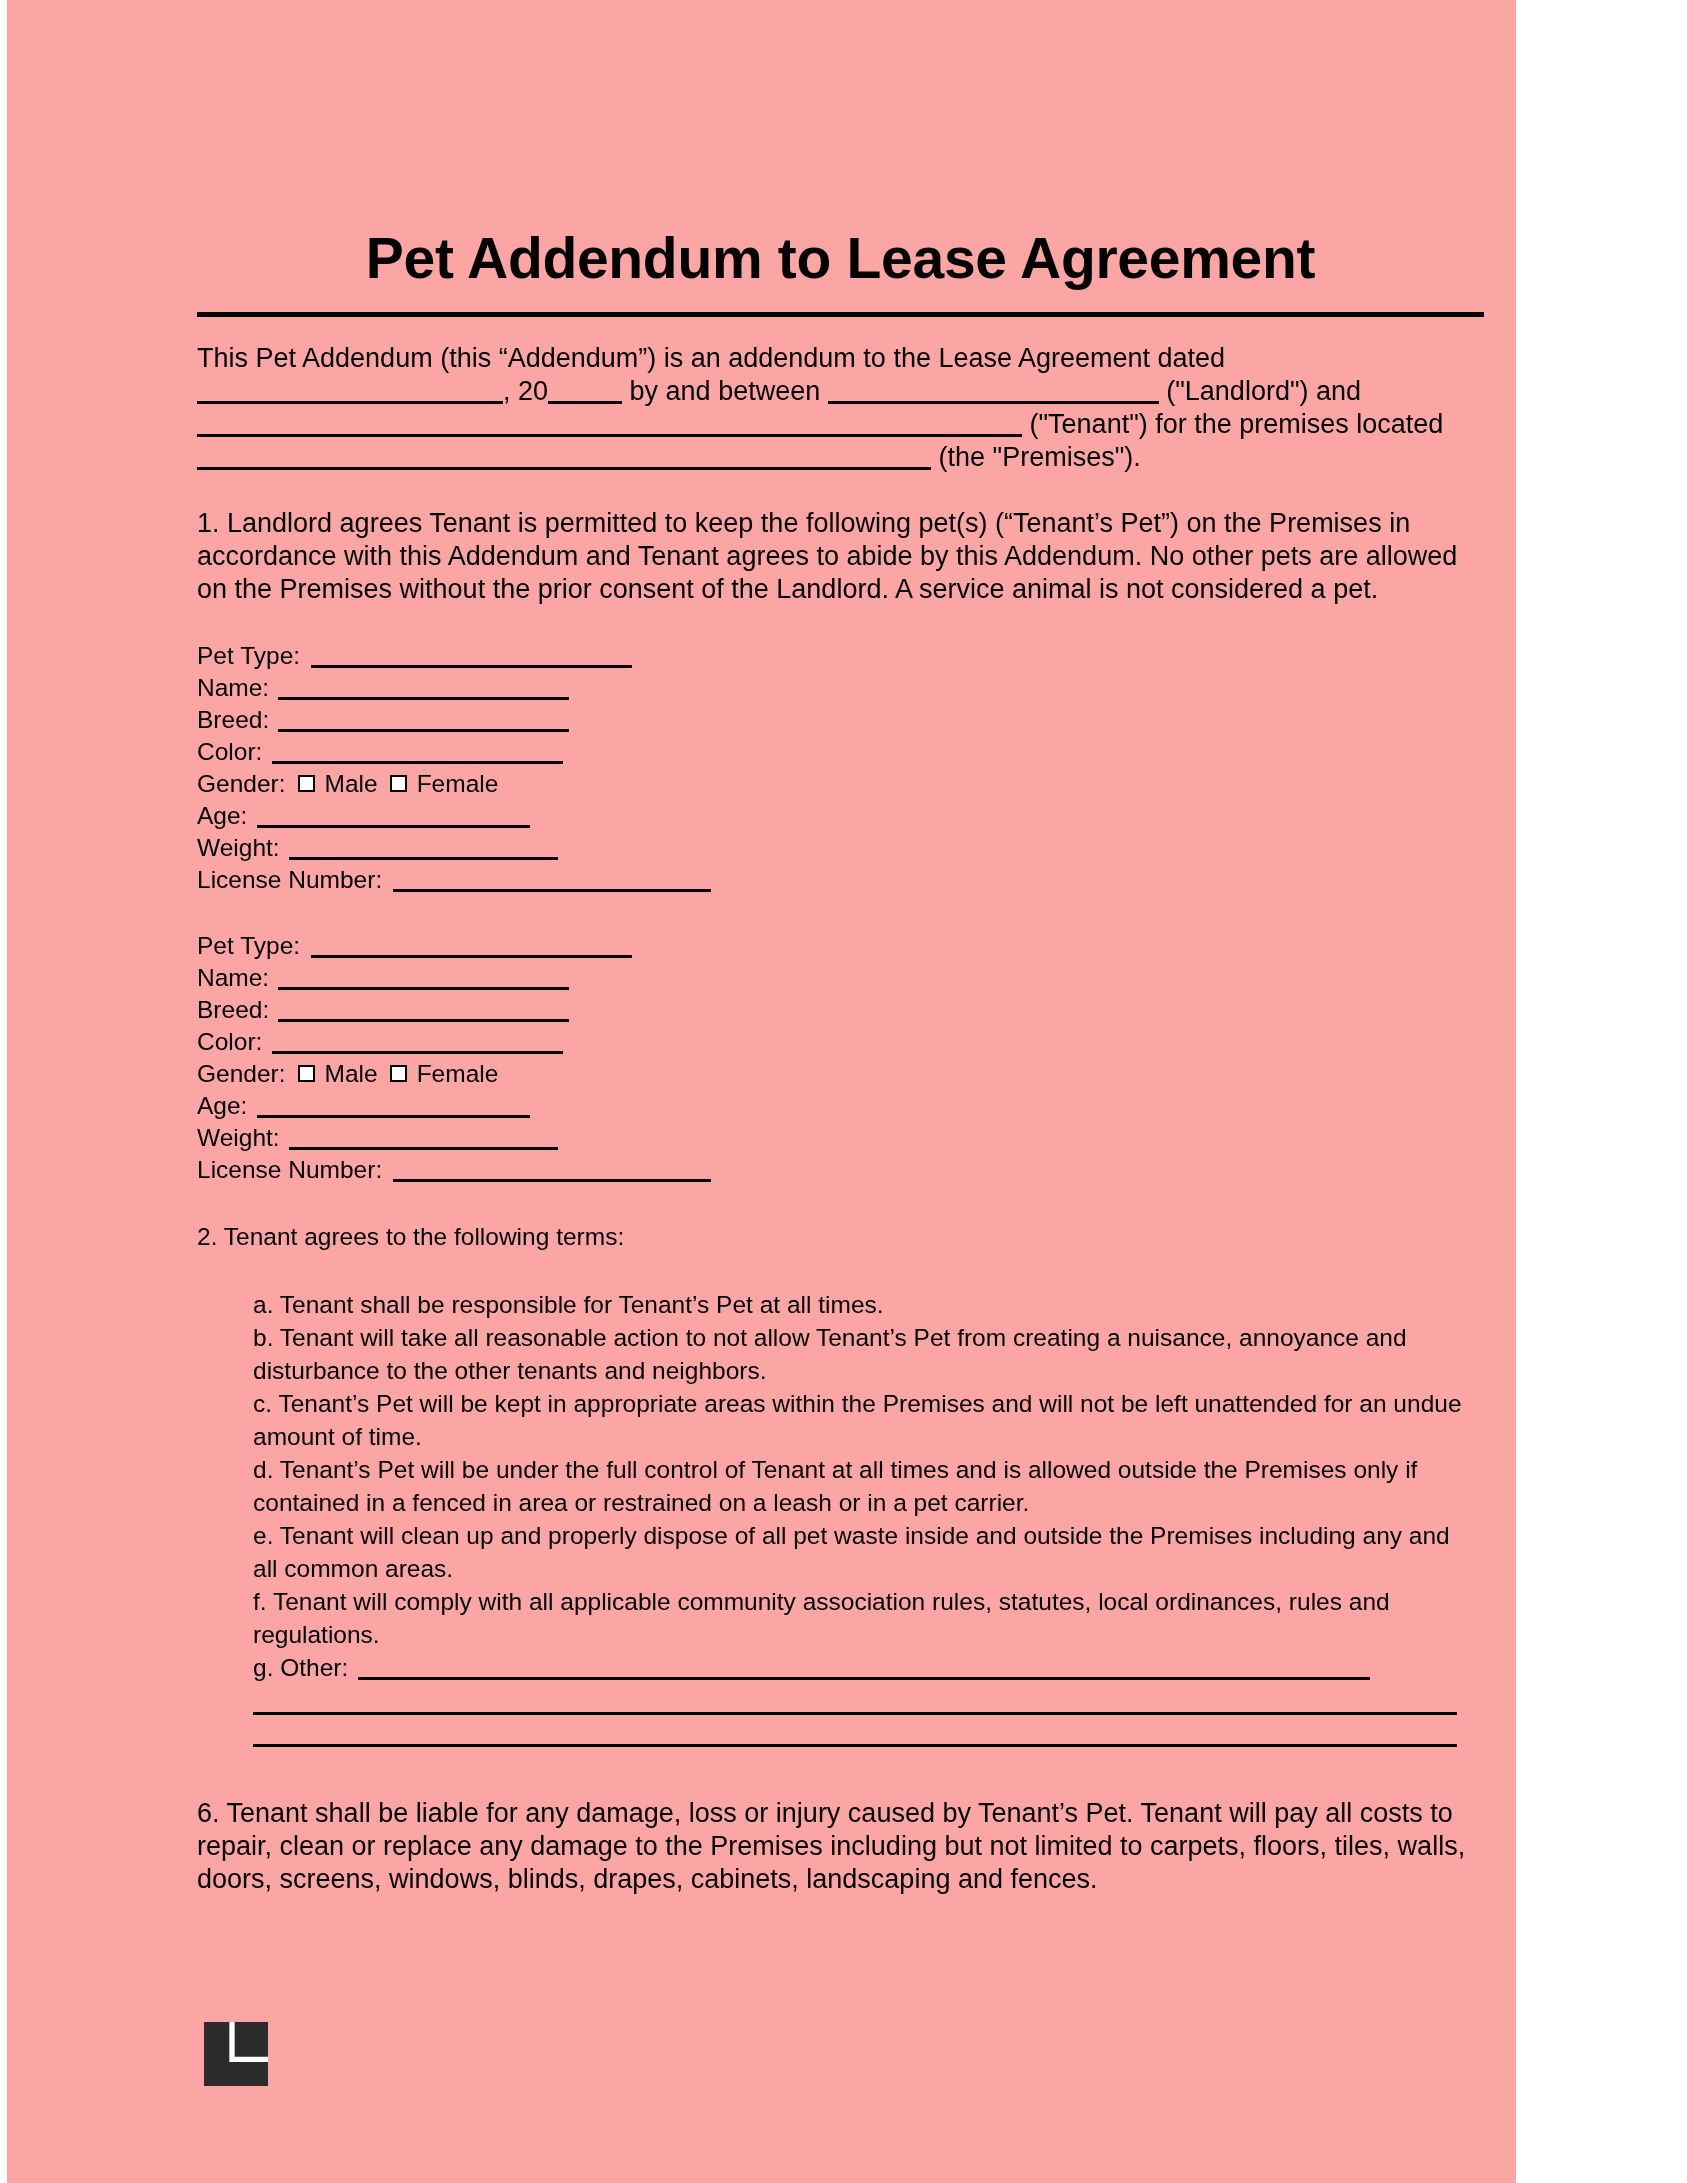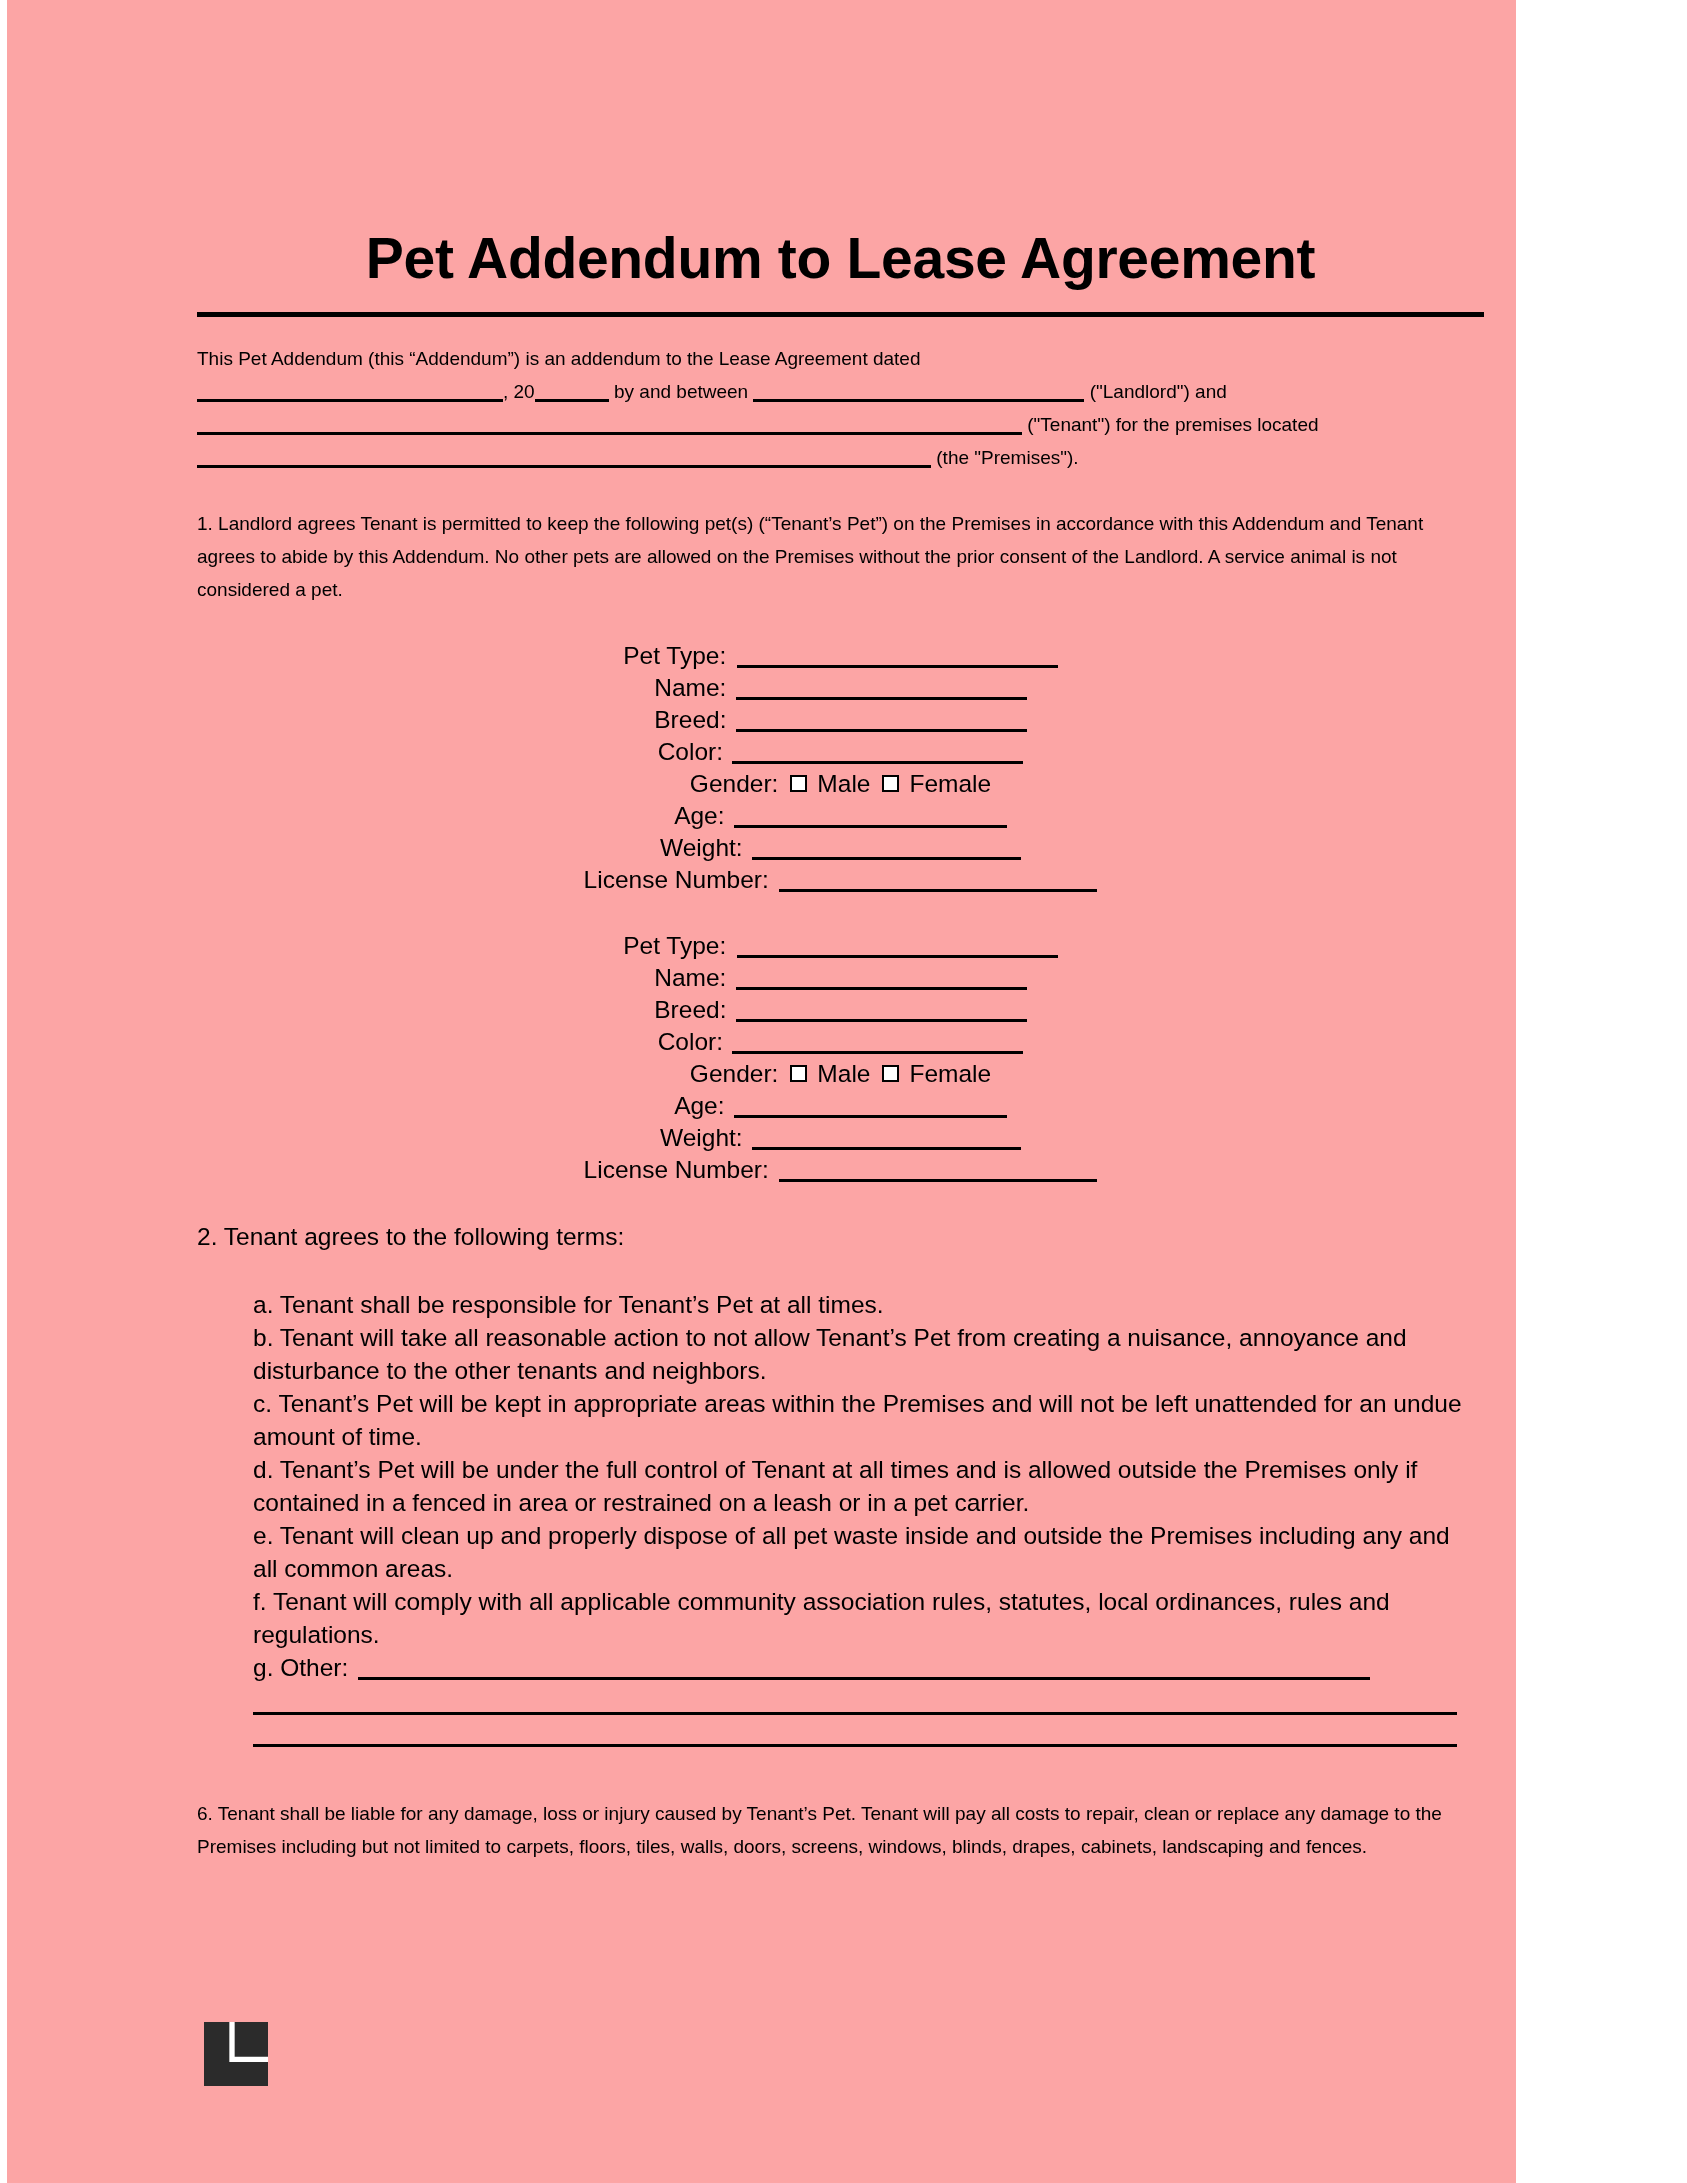--- a/index.html
+++ b/index.html
@@ -44,21 +44,21 @@
   }
   .title-rule {
     margin-top: 25px;
     height: 5.3px;
     background: #000000;
     width: 100%;
   }
 
   
   .para {
-    font-size: 19px;
+    font-size: 27px;
     line-height: 33px;
     margin: 0;
     text-align: left;
   }
   .gap-intro { height: 25px; }
   .gap-clause { height: 33px; }
   .gap-block  { height: 34px; }
   .gap-small  { height: 18.5px; }
 
   
@@ -72,21 +72,21 @@
   .b-year   { width: 74px; }
   .b-land   { width: 331px; }
   .b-tenant { width: 825px; }
   .b-prem   { width: 734px; }
 
   
   .pet-block {
     font-size: 24.5px;
     line-height: 32px;
   }
-  .pet-row { white-space: nowrap; text-align: center; }
+  .pet-row { white-space: nowrap; }
   .pf { display: inline-block; border-bottom: 3.3px solid #000; vertical-align: -4px; height: 21px; }
   .pf-type    { width: 321px; margin-left: 10.6px; }
   .pf-name    { width: 291px; margin-left: 9.3px; }
   .pf-breed   { width: 291px; margin-left: 9.3px; }
   .pf-color   { width: 291px; margin-left: 9.3px; }
   .pf-age     { width: 273px; margin-left: 9.3px; }
   .pf-weight  { width: 269px; margin-left: 9.3px; }
   .pf-license { width: 318px; margin-left: 10.6px; }
 
   .chk {

